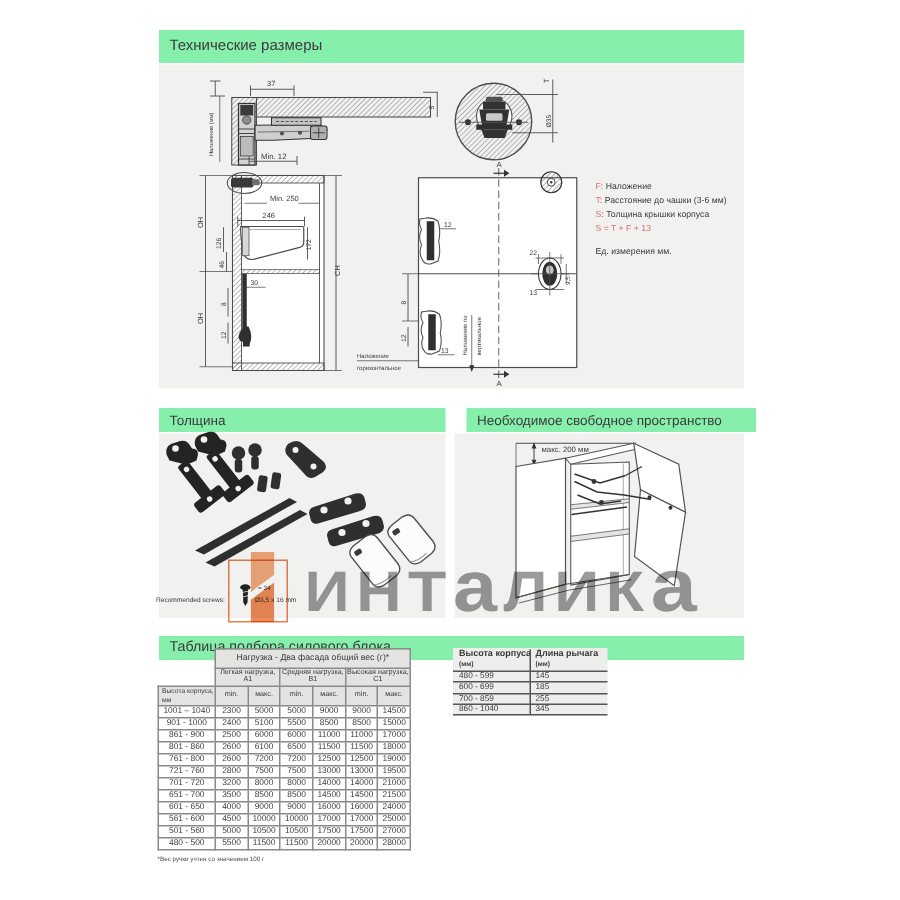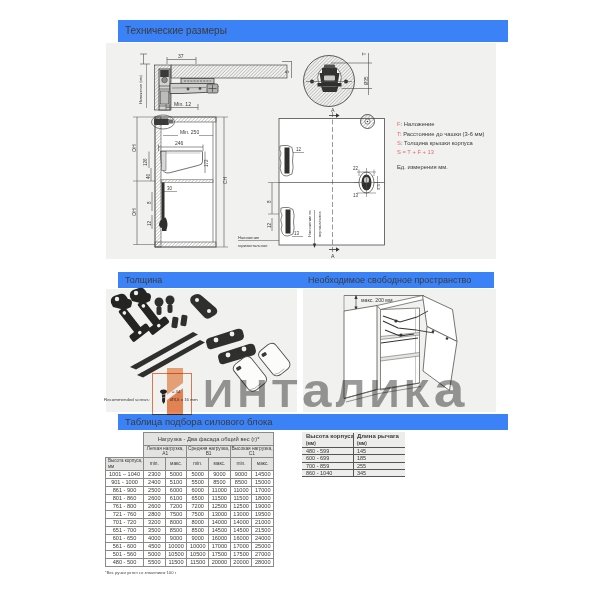--- a/index.html
+++ b/index.html
@@ -1,41 +1,41 @@
 <!DOCTYPE html>
 <html><head>
 <meta charset="utf-8">
 <style>
   html,body{margin:0;padding:0;}
   body{width:600px;height:600px;position:relative;background:#fff;
        font-family:"Liberation Sans", sans-serif;overflow:hidden;}
   .abs{position:absolute;}
-  .bar{background:#3b82f6;color:#3b3b39;margin-left:12px;}
+  .bar{background:#86efac;color:#3b3b39;}
   .panel{background:#f1f1ef;}
   tr.d{height:8px;}
   tr.d td{border:1px solid #8a8a88;background:#fff;font-size:5.6px;text-align:center;padding:0;line-height:7px;}
   tr.d td:first-child{text-align:center;}
   svg text{font-family:"Liberation Sans",sans-serif;fill:#3a3a38;}
 </style>
 </head>
 <body>
 
 <div class="abs bar" style="left:106px;top:20px;width:390px;height:22px;font-size:10px;line-height:22px;padding-left:7px;box-sizing:border-box;">Технические размеры</div>
 
 <div class="abs panel" style="left:106px;top:43px;width:390px;height:216px;"></div>
 
 <div class="abs bar" style="left:106px;top:272px;width:191px;height:16px;font-size:9px;line-height:16px;padding-left:7px;box-sizing:border-box;">Толщина</div>
 
 <div class="abs panel" style="left:106px;top:289px;width:191px;height:123px;"></div>
 
-<div class="abs bar" style="left:289px;top:272px;width:193px;height:16px;font-size:9px;line-height:16px;padding-left:7px;box-sizing:border-box;">Необходимое свободное пространство</div>
+<div class="abs bar" style="left:311px;top:272px;width:193px;height:16px;font-size:9px;line-height:16px;padding-left:7px;box-sizing:border-box;">Необходимое свободное пространство</div>
 
 <div class="abs panel" style="left:303px;top:289px;width:193px;height:123px;"></div>
 
-<div class="abs bar" style="left:106px;top:414px;width:390px;height:16px;font-size:9.5px;line-height:16px;padding-left:7px;box-sizing:border-box;">Таблица подбора силового блока</div>
+<div class="abs bar" style="left:106px;top:424px;width:390px;height:16px;font-size:9.5px;line-height:16px;padding-left:7px;box-sizing:border-box;">Таблица подбора силового блока</div>
 
 <svg class="abs" style="left:0;top:0;" width="600" height="600" viewBox="0 0 600 600">
 <defs>
   <pattern id="h1" patternUnits="userSpaceOnUse" width="2.4" height="2.4" patternTransform="rotate(45)">
     <line x1="0" y1="0" x2="0" y2="2.4" stroke="#83837f" stroke-width="0.75"></line>
   </pattern>
   <pattern id="h2" patternUnits="userSpaceOnUse" width="2.4" height="2.4" patternTransform="rotate(45)">
     <line x1="0" y1="0" x2="0" y2="2.4" stroke="#6e6e6c" stroke-width="0.7"></line>
   </pattern>
 </defs>

